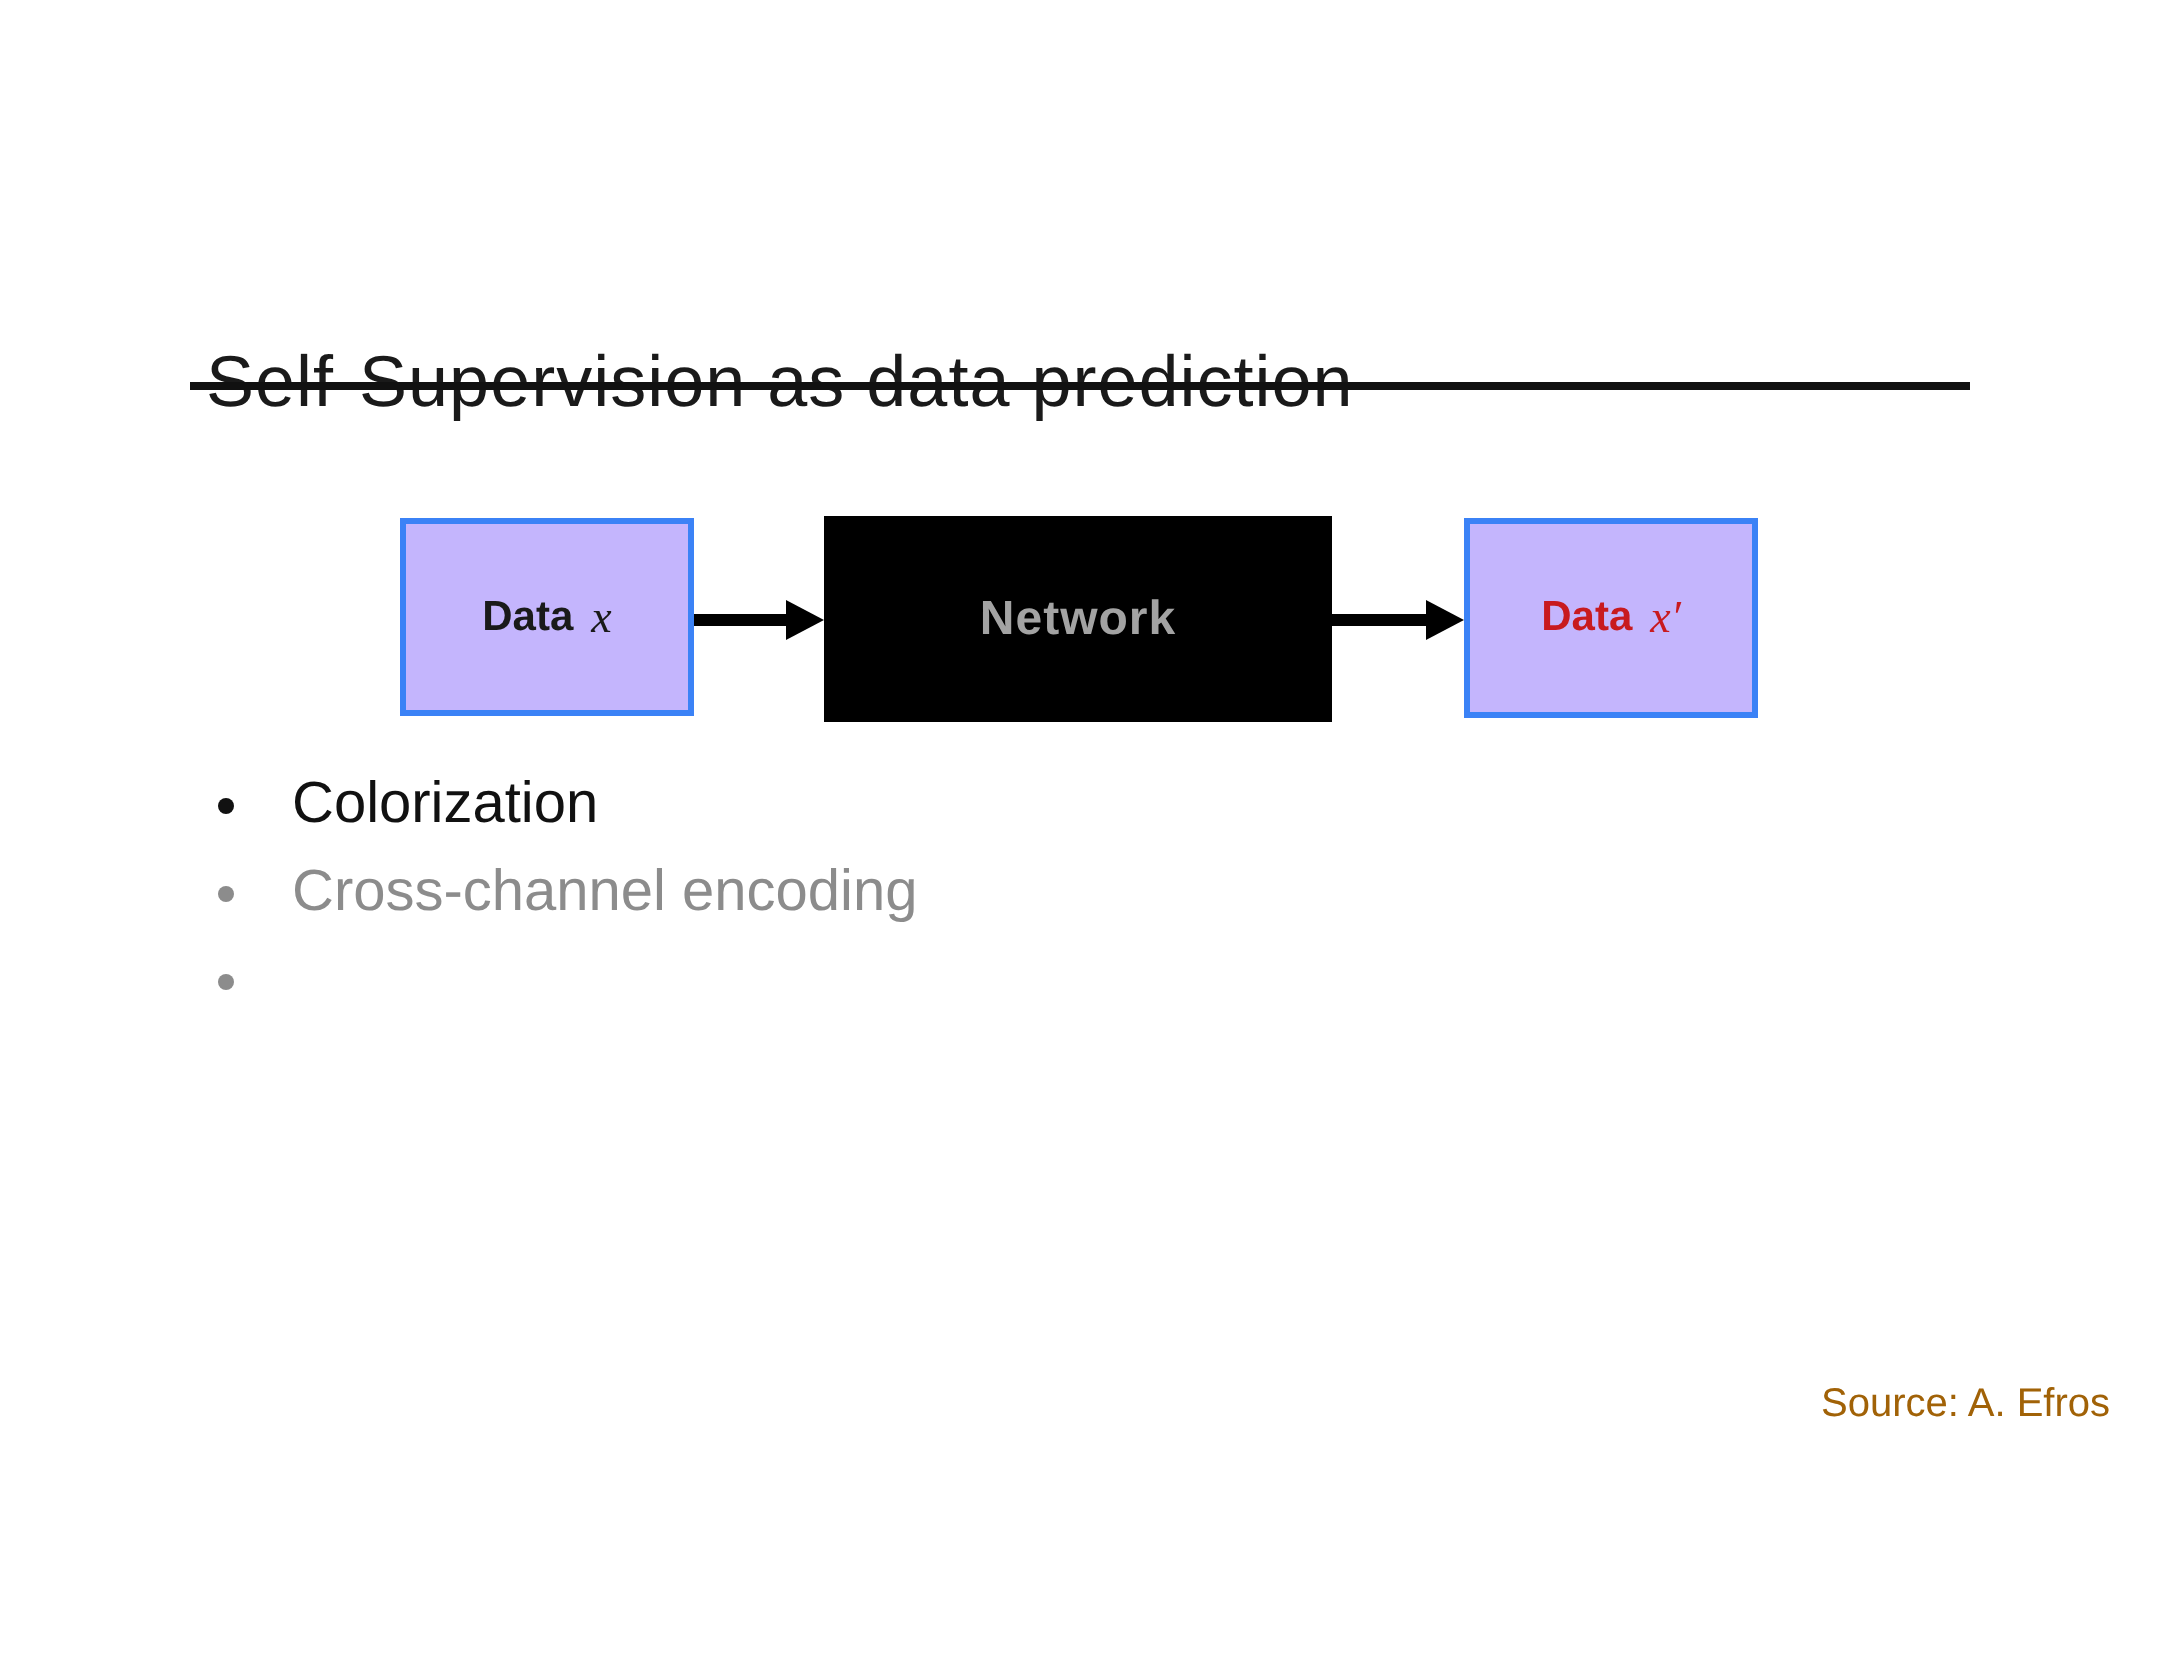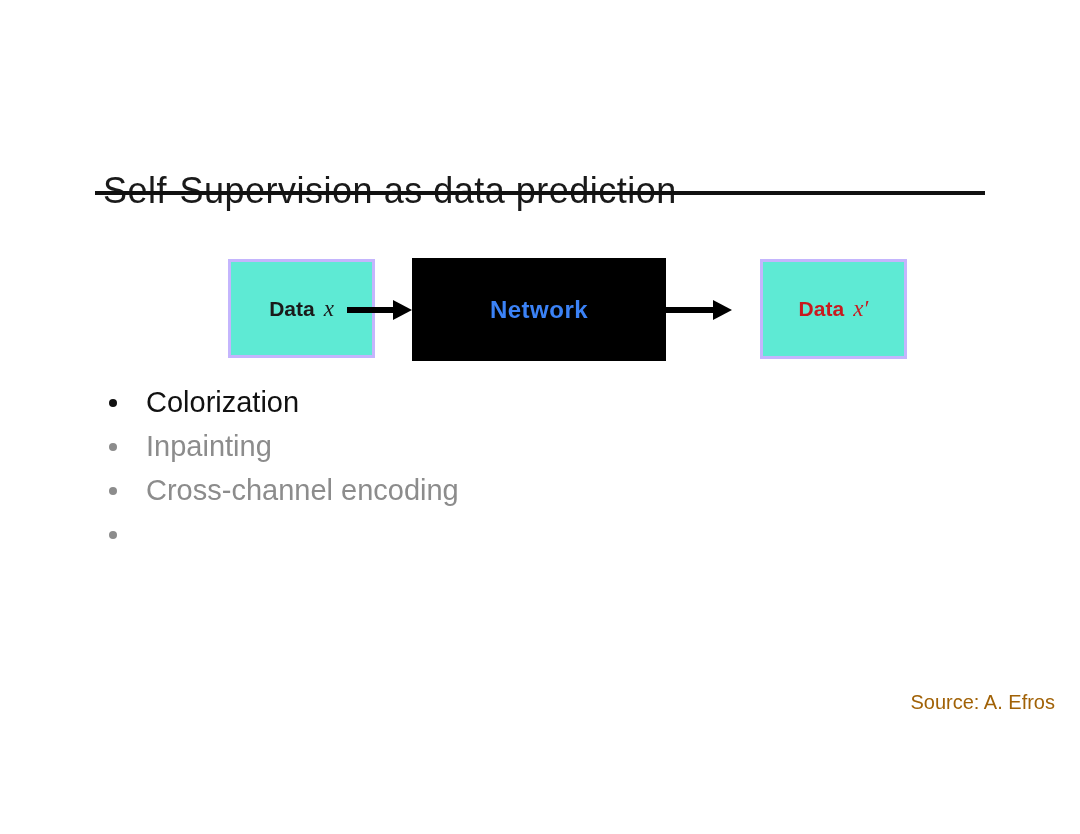--- a/index.html
+++ b/index.html
@@ -39,23 +39,22 @@
   
   .box {
     position: absolute;
     box-sizing: border-box;
     display: flex;
     align-items: center;
     justify-content: center;
     white-space: nowrap;
   }
   .box-outline {
-    background: #5eead4;
-    border: 3px solid #c4b5fd;
-    margin-left: 28px;
+    background: #c4b5fd;
+    border: 3px solid #3b82f6;
   }
   .input-box  { left: 200px; top: 259px; width: 147px; height: 99px; }
   .output-box { left: 732px; top: 259px; width: 147px; height: 100px; }
   .network-box {
     left: 412px; top: 258px; width: 254px; height: 103px;
     background: #000000;
   }
   .box-word {
     font-weight: 700;
     font-size: 21px;
@@ -63,21 +62,21 @@
   }
   .box-var {
     font-family: "Liberation Serif", serif;
     font-style: italic;
     font-size: 23px;
     color: #1a1a1a;
     margin-left: 9px;
   }
   .output-box .box-word, .output-box .box-var { color: #c81a1f; }
   .network-label {
-    color: #3b82f6;
+    color: #a3a3a3;
     font-weight: 700;
     font-size: 24px;
     letter-spacing: 0.5px;
   }
 
   
   .arrow { position: absolute; }
   .arrow .shaft {
     position: absolute;
     left: 0; top: 7px;
@@ -171,24 +170,20 @@
     <span class="box-var">x′</span>
   </div>
 
   <ul class="bullet-list">
     <li class="bullet-item active">
       <span class="bullet-dot"></span>
       <span>Colorization</span>
     </li>
     <li class="bullet-item dimmed">
       <span class="bullet-dot"></span>
-      <span>Inpainting</span>
-    </li>
-    <li class="bullet-item dimmed">
-      <span class="bullet-dot"></span>
       <span>Cross-channel encoding</span>
     </li>
     <li class="bullet-item dimmed">
       <span class="bullet-dot"></span>
     </li>
   </ul>
 
   <div class="source-credit">Source: A. Efros</div>
 
 </div>

